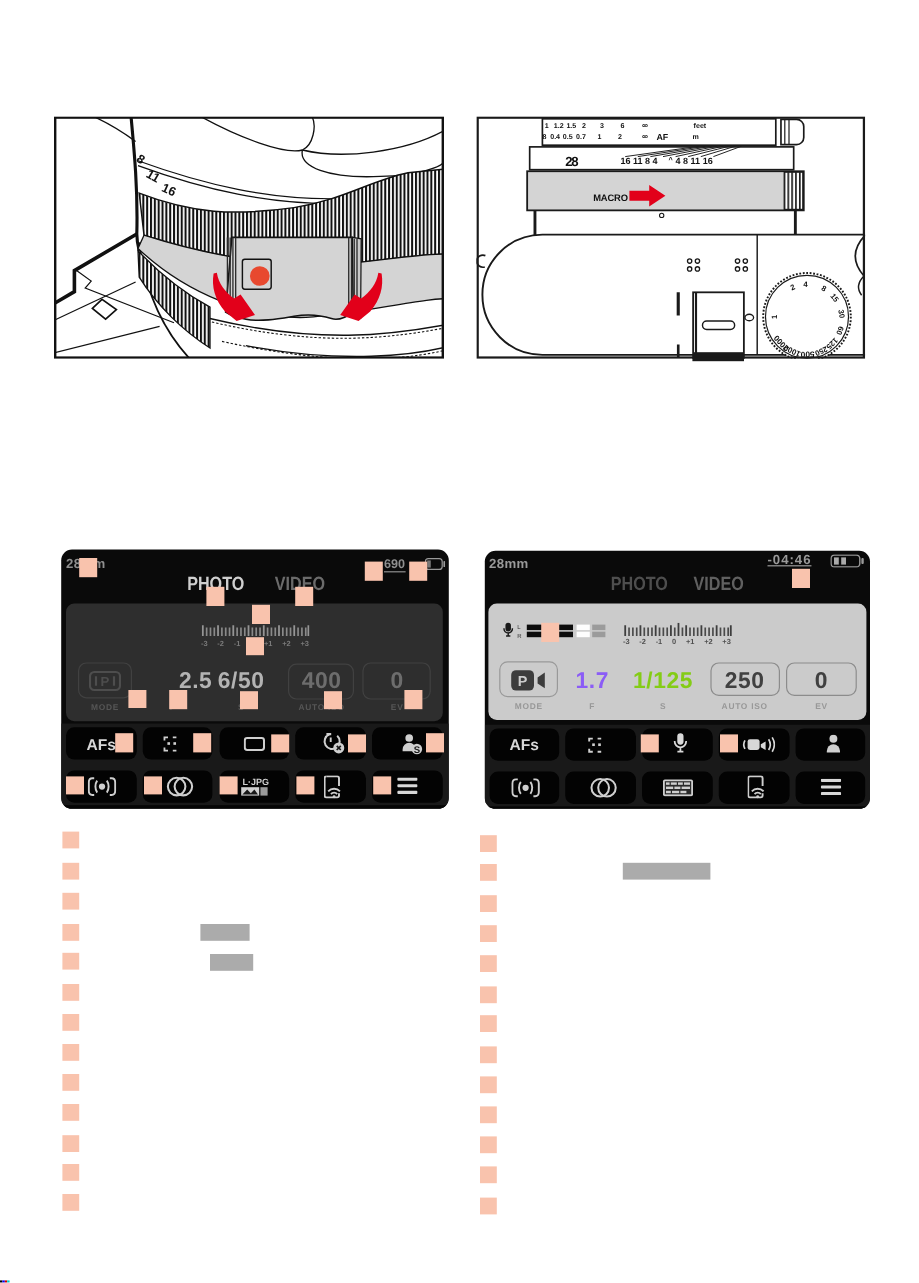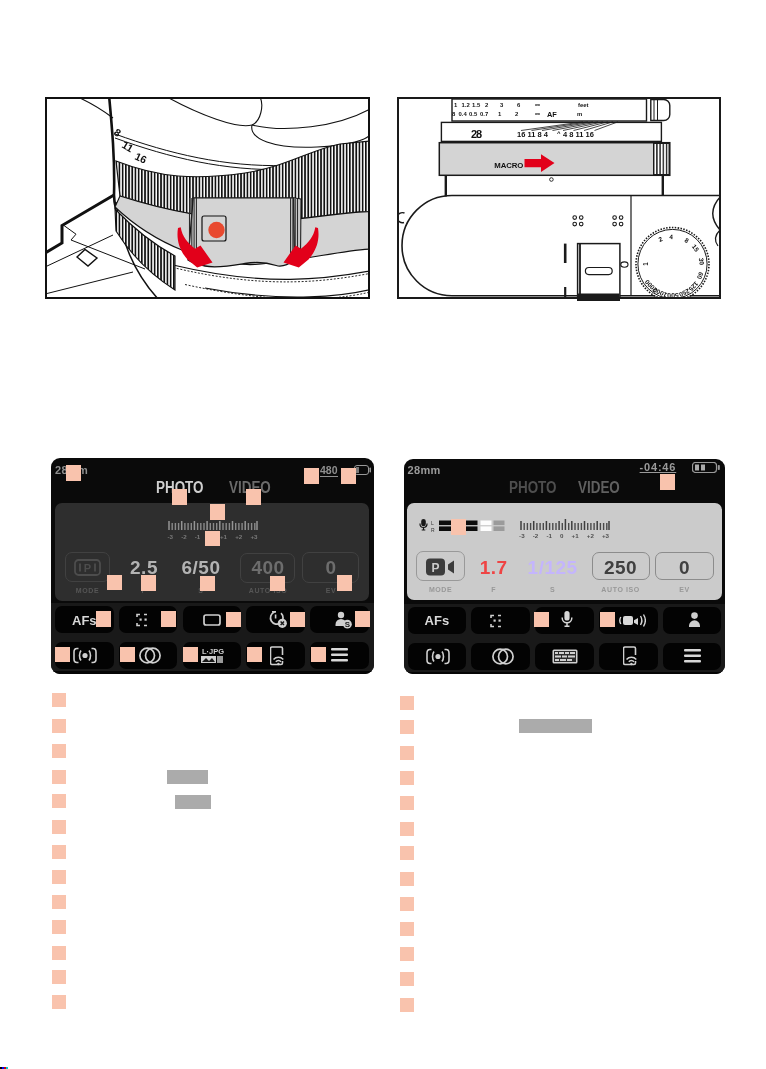--- a/index.html
+++ b/index.html
@@ -196,21 +196,21 @@
 
 <path d="M324,99 q-16,17 -1,34" fill="none" stroke="#1a1a1a" stroke-width="1.4"></path>
 <path d="M323,133 q-8,8 -2,16" fill="none" stroke="#1a1a1a" stroke-width="1.2"></path>
 </g>
 <rect x="1" y="1" width="322" height="200" fill="none" stroke="#1a1a1a" stroke-width="2"></rect>
 </svg>
 <div class="abs" style="left:577px;top:297.6px;width:43px;height:3.4px;background:#1a1a1a;"></div>
 
 <div class="scr" id="s1" style="left:51px;top:458px;width:322.5px;height:216px;">
   <div class="abs" style="left:4px;top:6px;font-size:11px;color:#8f8f8f;font-weight:bold;letter-spacing:.3px;">28mm</div>
-  <div class="abs" style="left:269px;top:6px;font-size:10.5px;color:#8f8f8f;font-weight:bold;border-bottom:1px solid #8f8f8f;padding-bottom:0px;">480</div>
+  <div class="abs" style="left:269px;top:6px;font-size:10.5px;color:#8f8f8f;font-weight:bold;border-bottom:1px solid #8f8f8f;padding-bottom:0px;">690</div>
 
   <svg class="abs" style="left:303px;top:7px" width="17" height="10" viewBox="0 0 17 10">
     <rect x="0.5" y="0.5" width="14" height="9" rx="2.5" fill="none" stroke="#999" stroke-width="1"></rect>
     <rect x="15.5" y="2.5" width="1.5" height="5" rx="0.7" fill="#999"></rect>
     <rect x="2" y="2" width="3" height="6" fill="#777"></rect>
   </svg>
   <div class="abs tab" style="left:105.3px;top:21px;color:#cfcfcf;">PHOTO</div>
   <div class="abs tab" style="left:177.5px;top:21px;color:#6b6b6b;">VIDEO</div>
 
   <div class="abs" style="left:3.6px;top:45px;width:314.8px;height:97.5px;background:#2e2e2e;border-radius:7px;"></div>
@@ -260,21 +260,21 @@
         <span>+3</span>
   </div>
 
   <div class="vbox" style="left:13.7px;top:94.3px;width:45.8px;height:29.8px;border:1.5px solid #414141;"></div>
   <svg class="abs" style="left:23px;top:101px" width="27" height="17" viewBox="0 0 27 17">
     <rect x="1" y="1" width="25" height="15" rx="3.5" fill="none" stroke="#4d4d4d" stroke-width="1.8"></rect>
     <line x1="6" y1="4.5" x2="6" y2="12.5" stroke="#4d4d4d" stroke-width="1.8"></line>
     <line x1="21" y1="4.5" x2="21" y2="12.5" stroke="#4d4d4d" stroke-width="1.8"></line>
     <text x="13.5" y="13" font-size="11" font-weight="bold" fill="#4d4d4d" text-anchor="middle" font-family="Liberation Sans">P</text>
   </svg>
-  <div class="abs num" style="left:60px;top:98.5px;width:66px;text-align:center;color:#b3b3b3;">2.5</div>
+  <div class="abs num" style="left:60px;top:98.5px;width:66px;text-align:right;color:#b3b3b3;">2.5</div>
   <div class="abs num" style="left:117px;top:98.5px;width:66px;text-align:center;color:#b3b3b3;">6/50</div>
   <div class="vbox" style="left:189.4px;top:94.6px;width:54.9px;height:30.3px;border:1.5px solid #414141;"></div>
   <div class="abs num" style="left:189px;top:98.5px;width:56px;text-align:center;color:#6d6d6d;">400</div>
   <div class="vbox" style="left:251.3px;top:94.2px;width:56.4px;height:30.7px;border:1.5px solid #414141;"></div>
   <div class="abs num" style="left:251px;top:98.5px;width:58px;text-align:center;color:#6d6d6d;">0</div>
   <div class="abs lbl" style="left:11px;top:128.5px;width:51px;text-align:center;color:#565656;">MODE</div>
   <div class="abs lbl" style="left:60px;top:128.5px;width:66px;text-align:center;color:#565656;">F</div>
   <div class="abs lbl" style="left:117px;top:128.5px;width:66px;text-align:center;color:#565656;">S</div>
   <div class="abs lbl" style="left:189px;top:128.5px;width:56px;text-align:center;color:#565656;">AUTO ISO</div>
   <div class="abs lbl" style="left:251px;top:128.5px;width:58px;text-align:center;color:#565656;">EV</div>
@@ -429,22 +429,22 @@
         <span>+2</span>
         <span>+3</span>
   </div>
 
   <div class="vbox" style="left:12.1px;top:92.9px;width:49.2px;height:29.3px;border:1.5px solid #999;"></div>
   <svg class="abs" style="left:21px;top:99px" width="32" height="18" viewBox="0 0 32 18">
     <rect x="1" y="0.5" width="19" height="17" rx="4" fill="#3c3c3c"></rect>
     <text x="10.5" y="13.5" font-size="12" font-weight="bold" fill="#ccc" text-anchor="middle" font-family="Liberation Sans">P</text>
     <path d="M29 2.5 L23 6.5 V11.5 L29 15.5 Z" fill="#3c3c3c"></path>
   </svg>
-  <div class="abs num" style="left:57px;top:98px;width:66px;text-align:center;color:#ef4444;">1.7</div>
-  <div class="abs num" style="left:114px;top:98px;width:70px;text-align:center;color:#c4b5fd;">1/125</div>
+  <div class="abs num" style="left:57px;top:98px;width:66px;text-align:center;color:#8b5cf6;">1.7</div>
+  <div class="abs num" style="left:114px;top:98px;width:70px;text-align:center;color:#84cc16;">1/125</div>
   <div class="vbox" style="left:188.3px;top:93px;width:57.7px;height:28.9px;border:1.5px solid #8c8c8c;"></div>
   <div class="abs num" style="left:188px;top:98px;width:58px;text-align:center;color:#404040;">250</div>
   <div class="vbox" style="left:251.2px;top:93px;width:58.9px;height:28.9px;border:1.5px solid #8c8c8c;"></div>
   <div class="abs num" style="left:251px;top:98px;width:60px;text-align:center;color:#404040;">0</div>
   <div class="abs lbl" style="left:11px;top:127.5px;width:52px;text-align:center;color:#989898;">MODE</div>
   <div class="abs lbl" style="left:57px;top:127.5px;width:66px;text-align:center;color:#989898;">F</div>
   <div class="abs lbl" style="left:114px;top:127.5px;width:70px;text-align:center;color:#989898;">S</div>
   <div class="abs lbl" style="left:188px;top:127.5px;width:58px;text-align:center;color:#989898;">AUTO ISO</div>
   <div class="abs lbl" style="left:251px;top:127.5px;width:60px;text-align:center;color:#989898;">EV</div>
 

